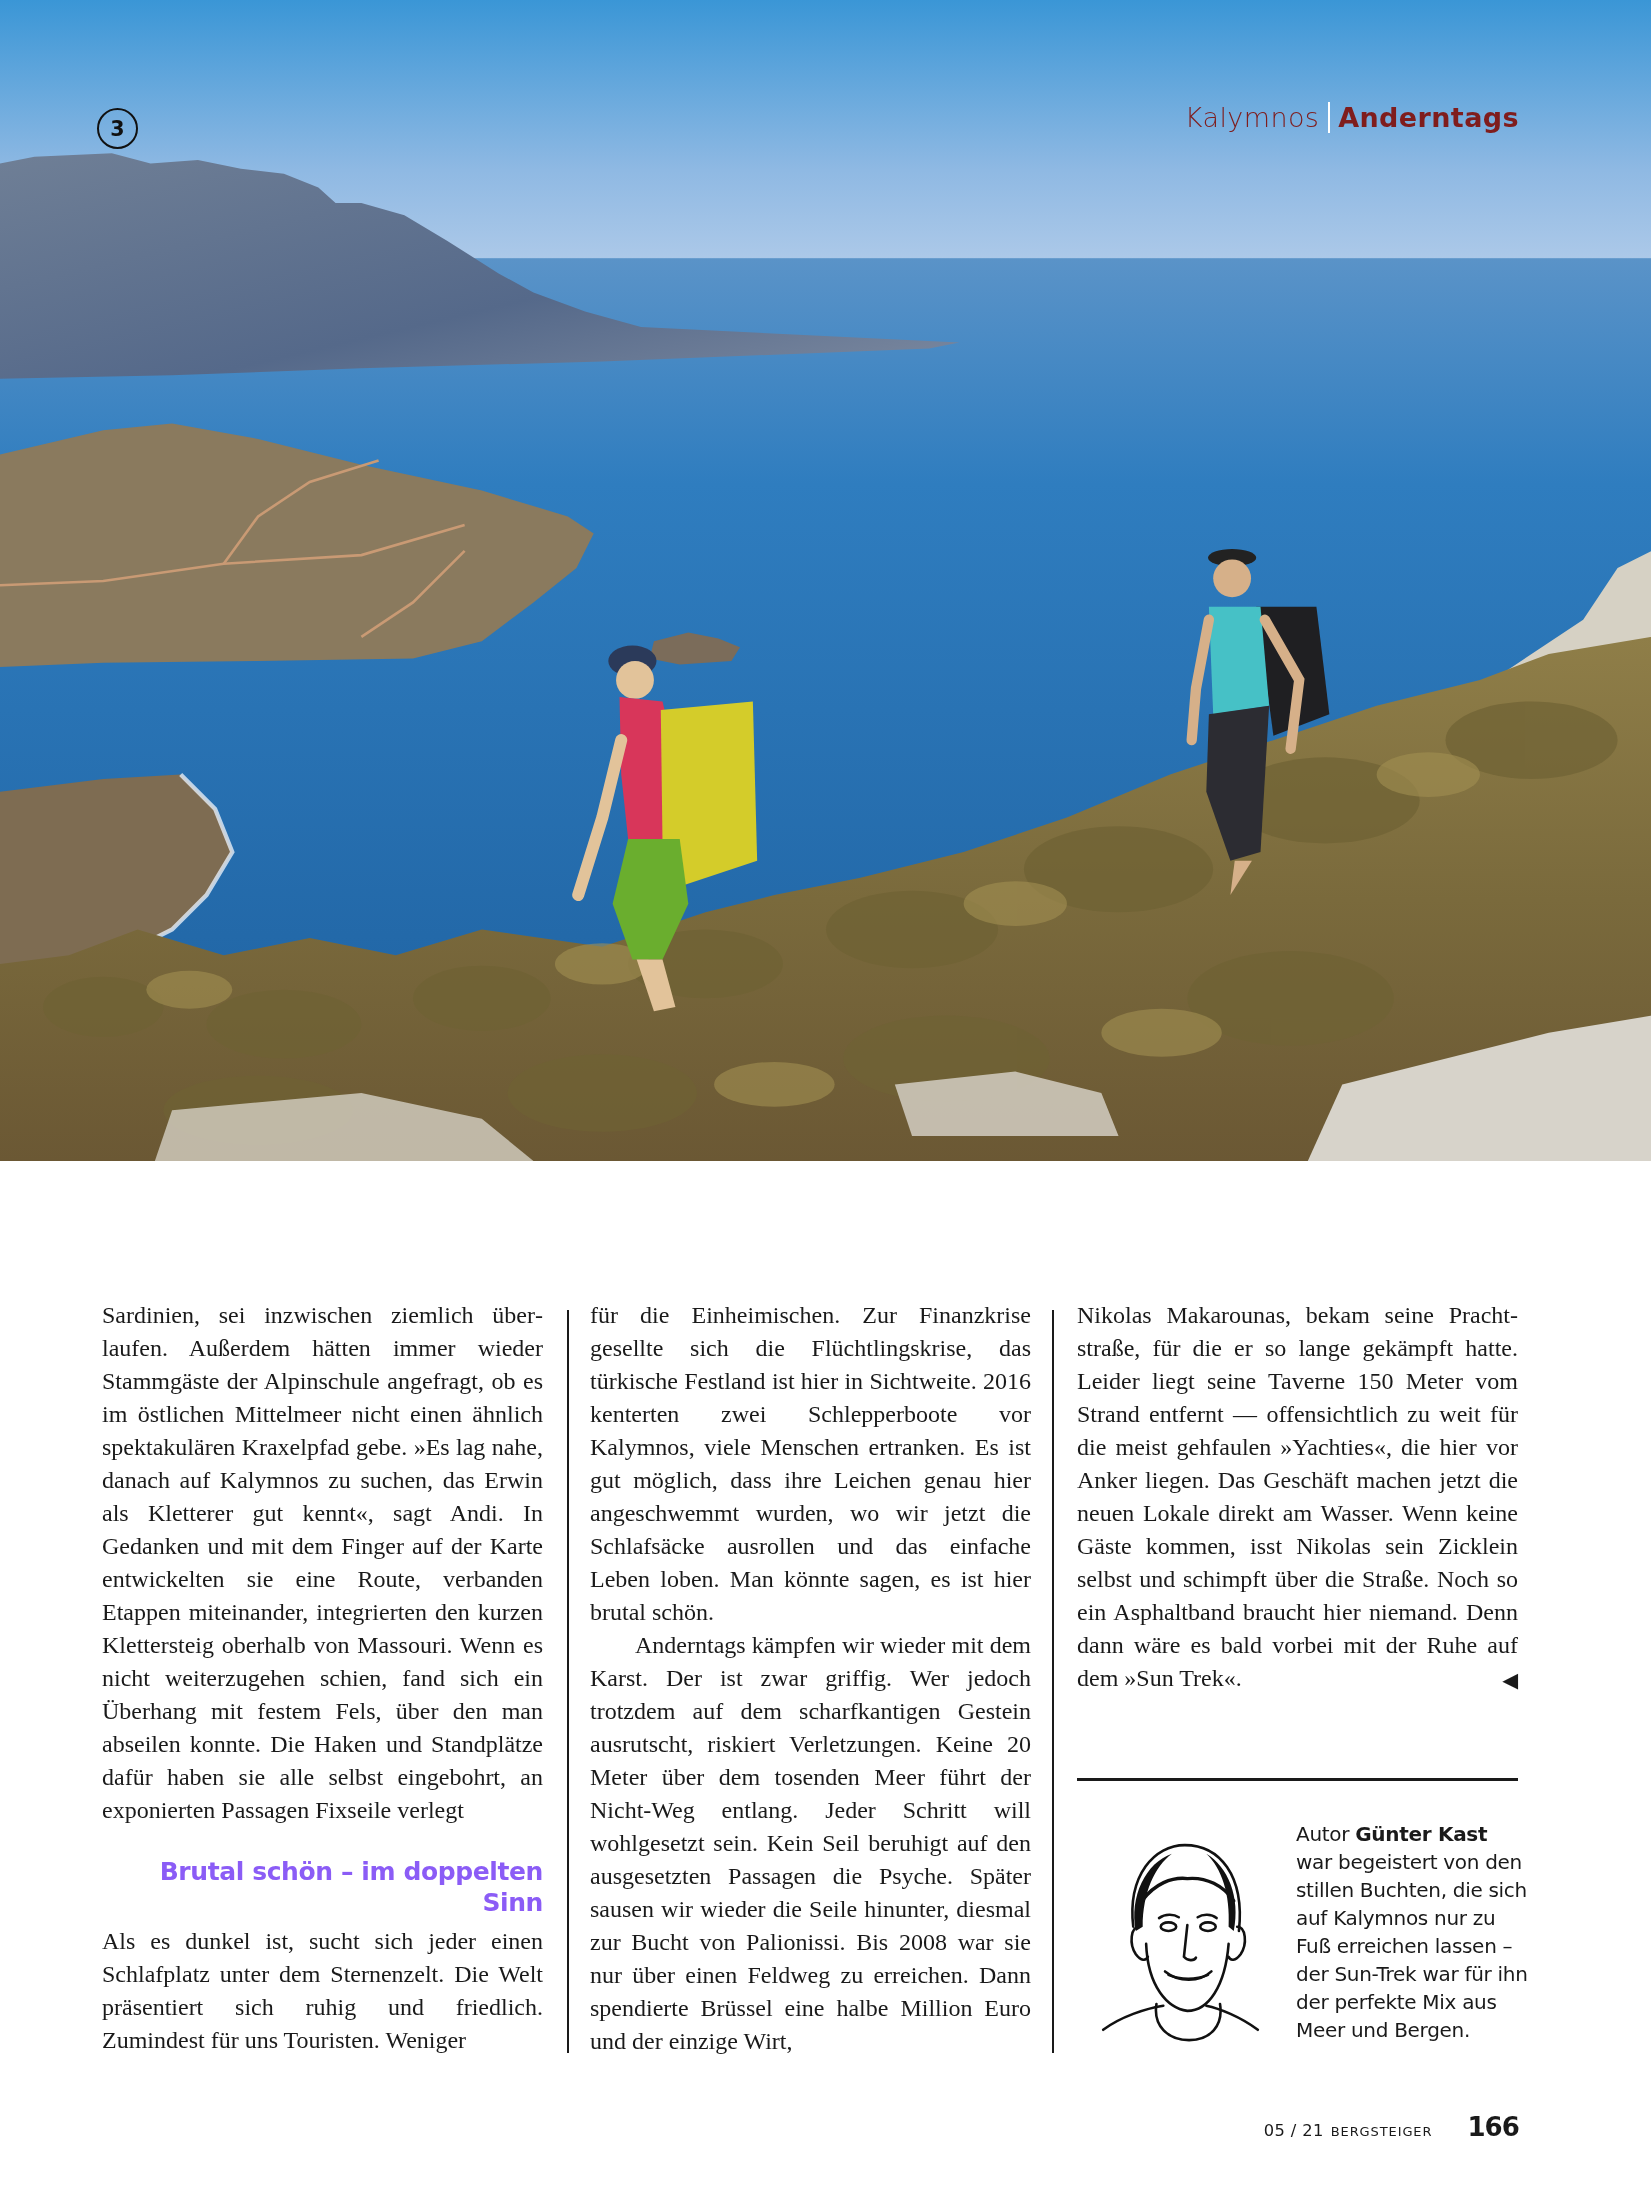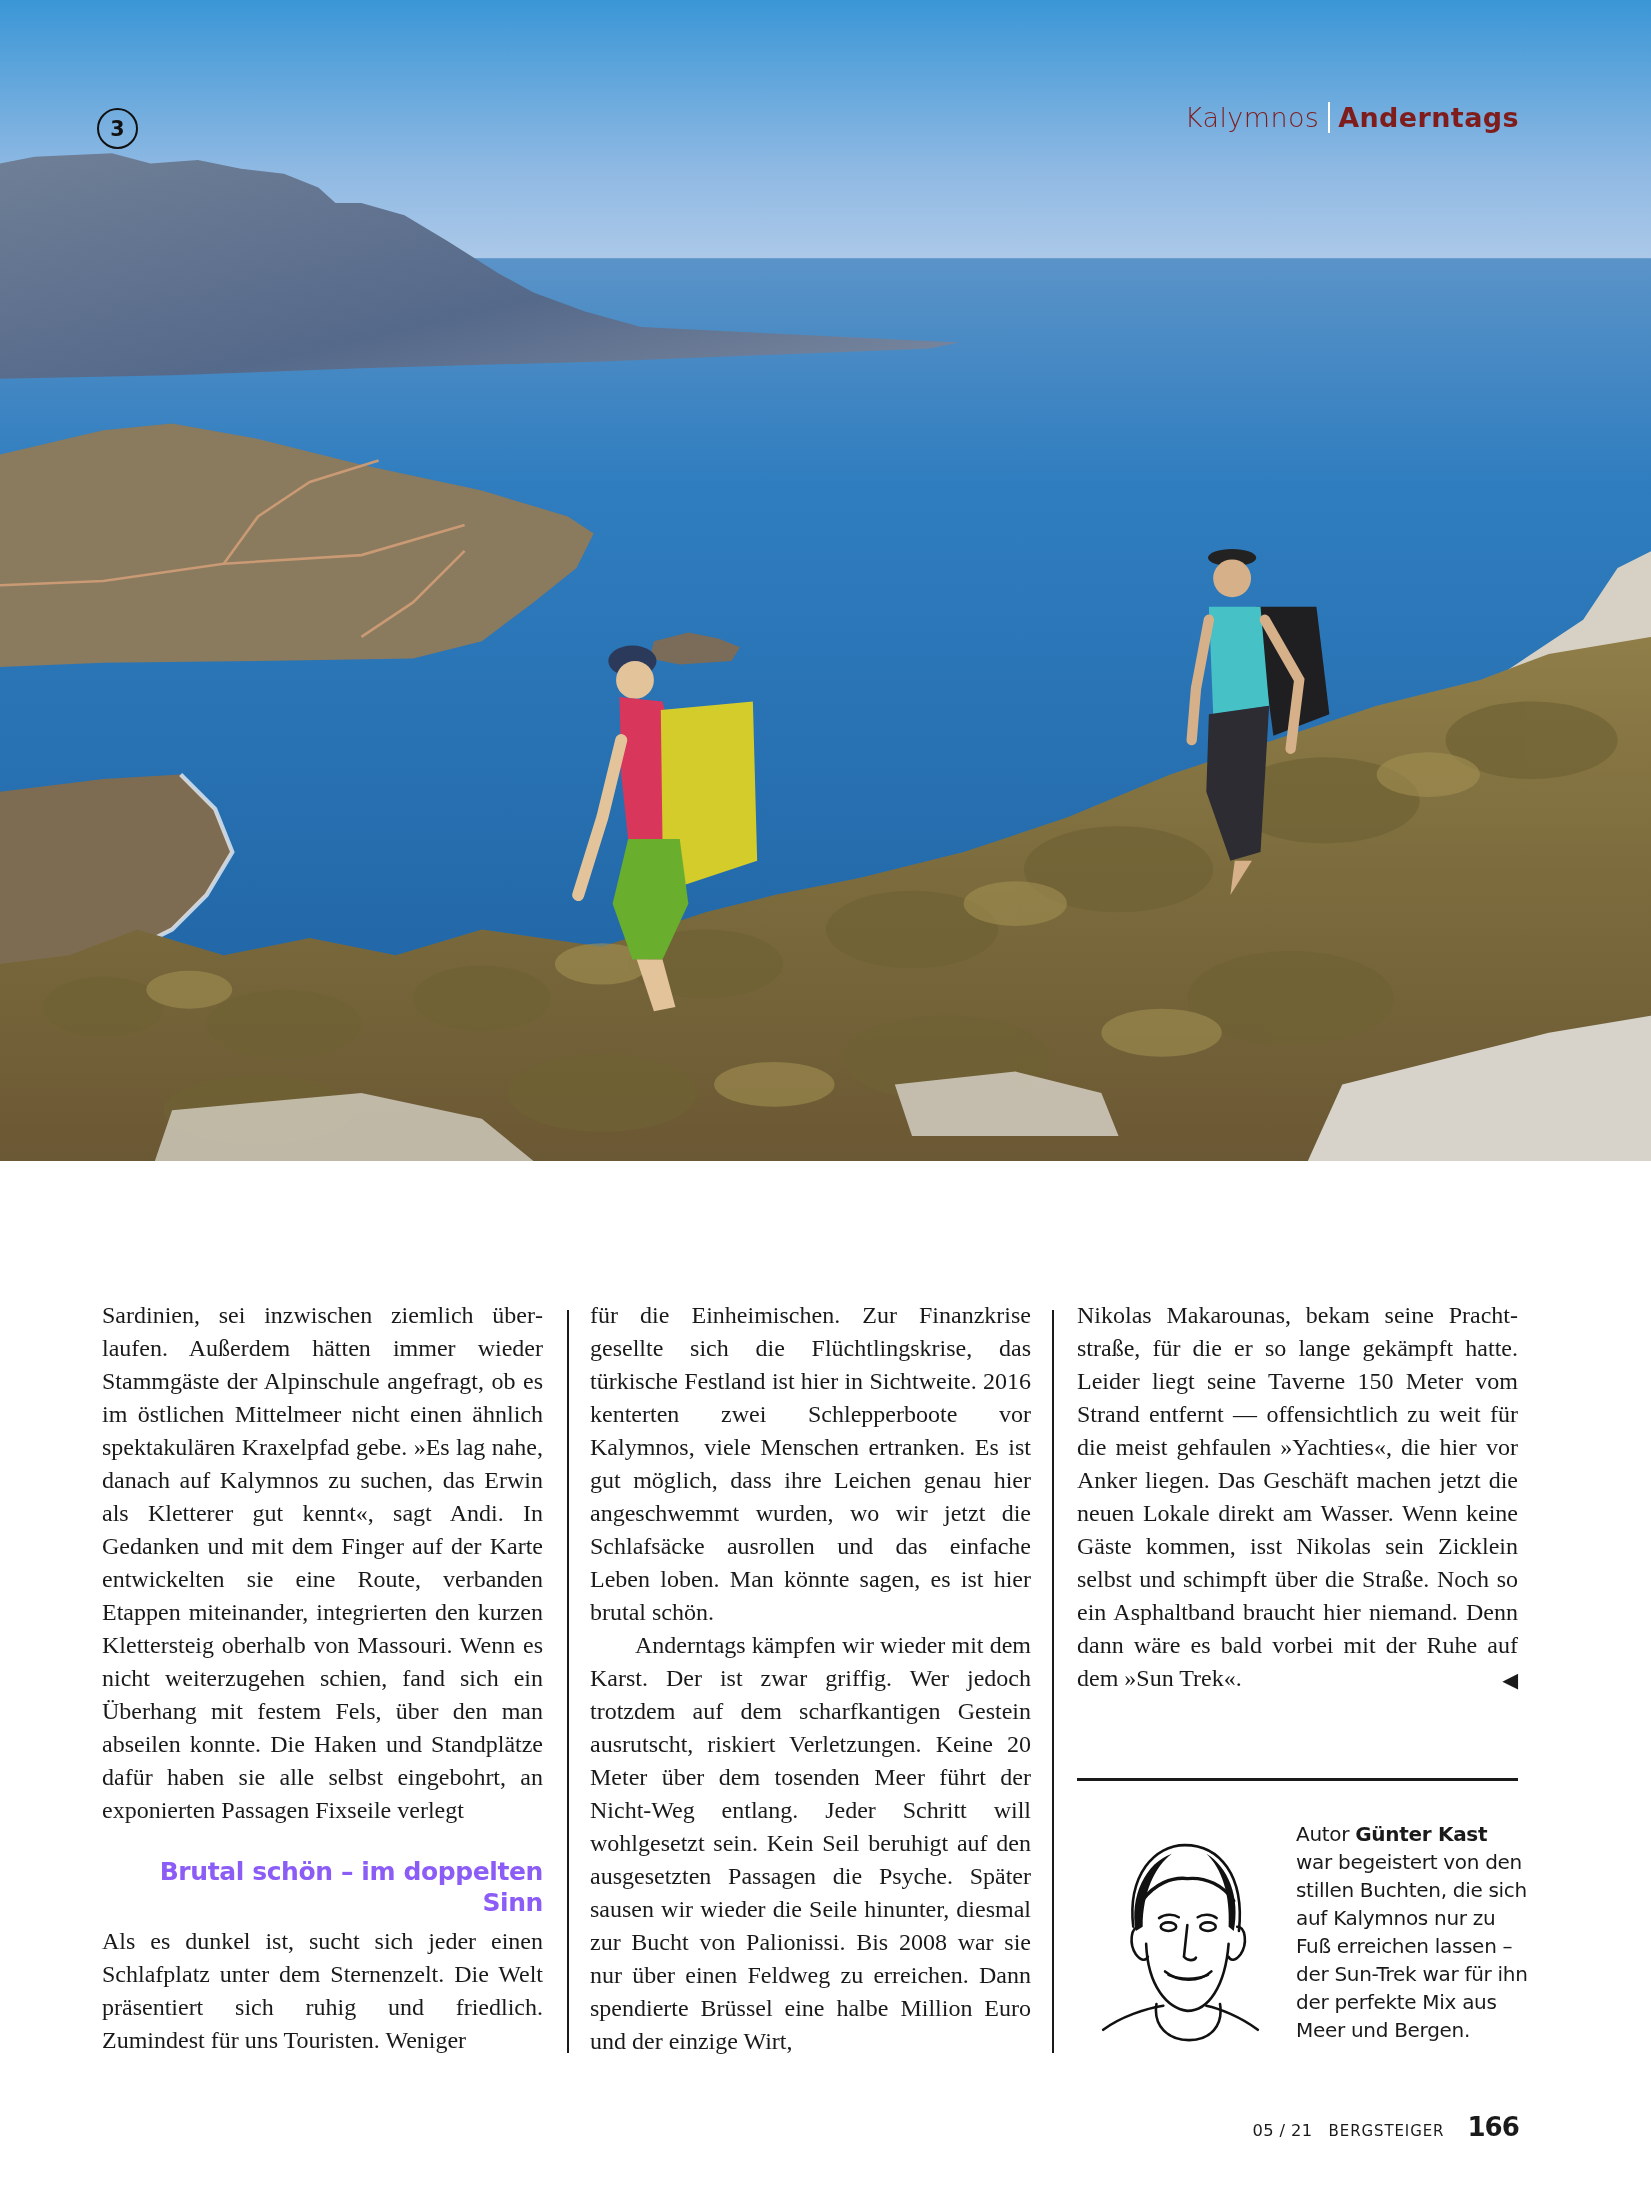--- a/index.html
+++ b/index.html
@@ -45,22 +45,22 @@
     font-family: "DejaVu Sans", sans-serif; font-size: 20px; line-height: 28px; color: #1a1a1a;
     letter-spacing: -0.3px;
   }
   .author-bio b { font-weight: bold; }
 
   .folio {
     position: absolute; right: 133px; top: 2112px;
     font-family: "DejaVu Sans", sans-serif; color: #1a1a1a;
     display: flex; align-items: baseline; gap: 0;
   }
-  .folio .issue { font-size: 16.3px; letter-spacing: 0.4px; margin-right: 16px; }
-  .folio .mag { font-size: 15px; letter-spacing: 0.9px; margin-right: 23px; }
+  .folio .issue { font-size: 16.3px; letter-spacing: 0.4px; margin-right: 7px; }
+  .folio .mag { font-size: 13px; letter-spacing: 0.9px; margin-right: 35px; }
   .folio .page { font-size: 26px; font-weight: bold; letter-spacing: -0.9px; }
 </style>
 </head>
 <body>
 
 <div class="photo">
   <svg viewBox="0 0 1920 1349" preserveAspectRatio="none">
     <defs>
       <linearGradient id="sky" x1="0" y1="0" x2="0" y2="1">
         <stop offset="0" stop-color="#3a96d6"></stop>

